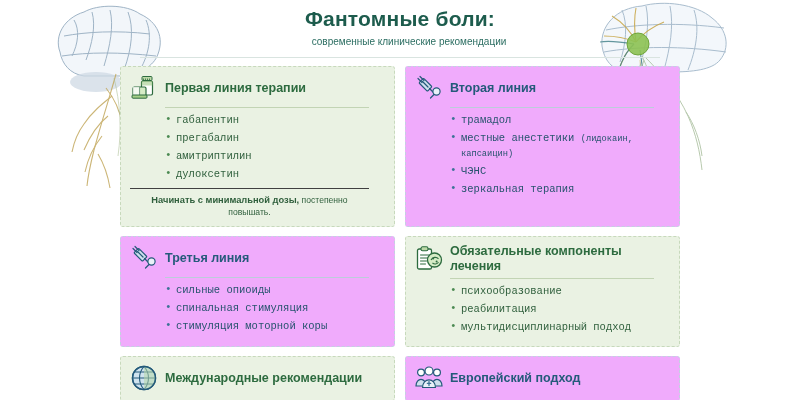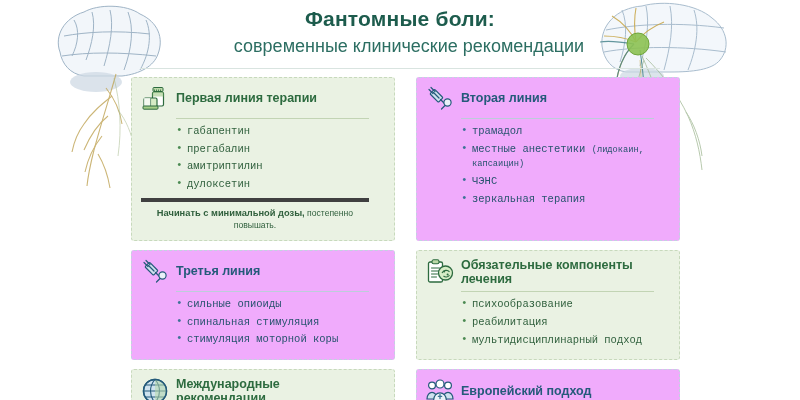--- a/index.html
+++ b/index.html
@@ -36,21 +36,21 @@
   }
   .title-main {
     font-size: 21px;
     font-weight: bold;
     color: #1d5c4d;
     letter-spacing: .2px;
     line-height: 1.25;
     text-align: center;
   }
   .title-sub {
-    font-size: 18px;
+    font-size: 10px;
     color: #2c6e62;
     margin-top: 3px;
     line-height: 1.3;
     padding-left: 18px;
   }
   .title-rule {
     width: 520px;
     height: 1px;
     background: #d9e4e0;
     margin: 9px auto 0;
@@ -66,21 +66,20 @@
     grid-template-columns: 1fr 1fr;
     column-gap: 10px;
     row-gap: 9px;
   }
 
   .card {
     border: 1px dashed #c3cfd8;
     border-radius: 3px;
     padding: 7px 25px 8px 9px;
     min-height: 0;
-    margin-left: 11px;
   }
   .card.green { background: #eaf2e3; border-color: #c7d9bc; }
   .card.blue  { background: #f0abfc; border-color: #c2d2e0; }
 
   .card-head {
     display: flex;
     align-items: center;
     gap: 7px;
   }
   .card-icon {
@@ -129,21 +128,21 @@
   .blue  ul.items li::before { color: #3c7396; }
 
   .small-note {
     font-size: 8.7px;
     font-style: normal;
   }
 
   .card-footer {
     margin-top: 6px;
     padding-top: 5px;
-    border-top: 4px solid #404040;
+    border-top: 1px solid #404040;
     font-size: 9.3px;
     color: #2f5f3c;
     text-align: center;
     line-height: 1.3;
   }
   .card-footer b { font-weight: bold; }
   .card-footer span.thin { font-size: 8.6px; }
 </style>
 </head>
 <body>

